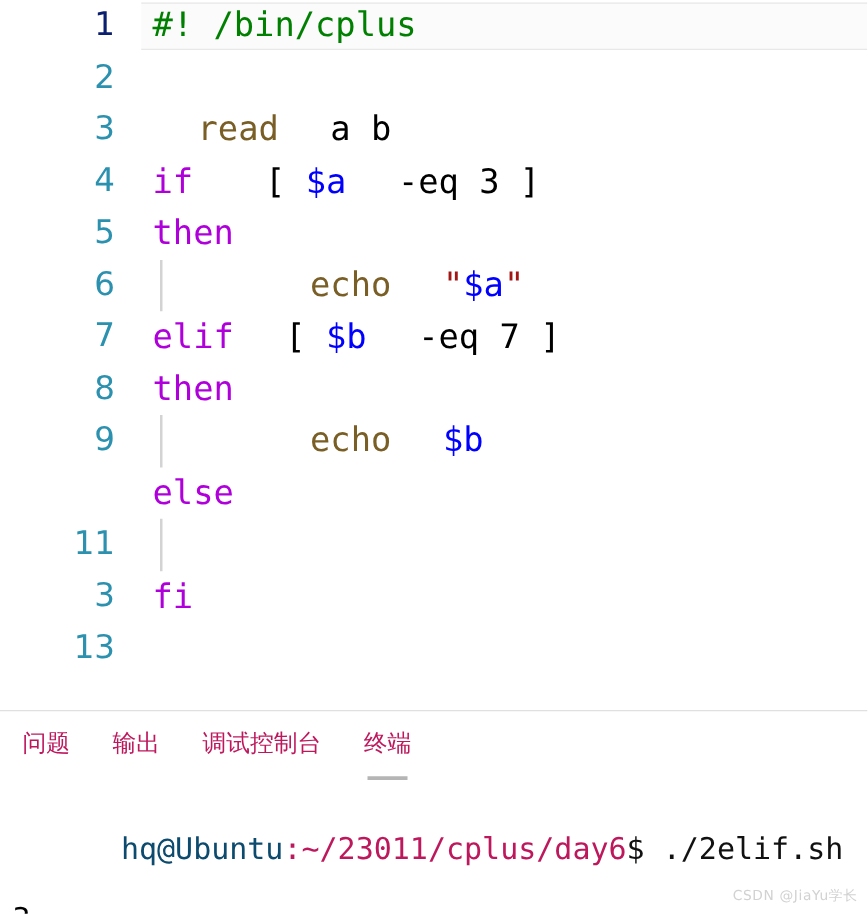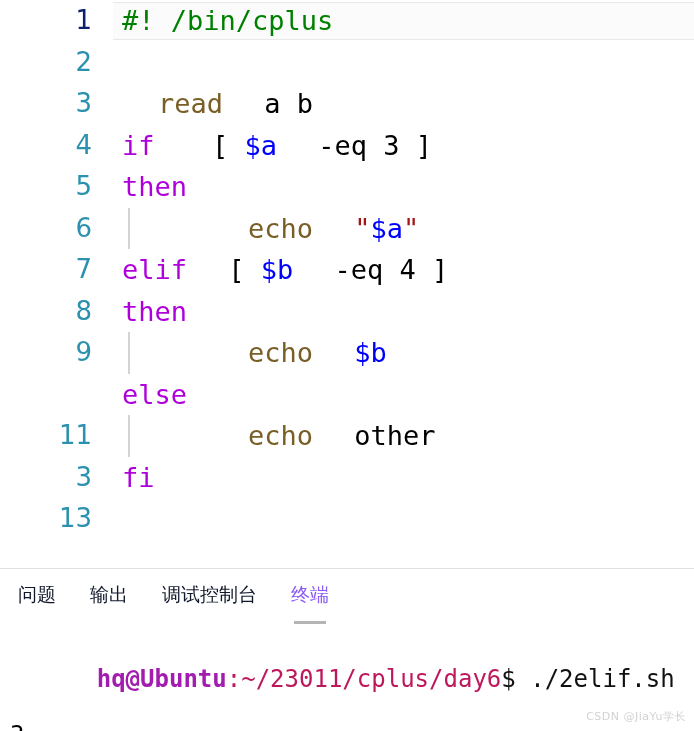--- a/index.html
+++ b/index.html
@@ -101,27 +101,27 @@
     height: 54px;
     display: flex;
     align-items: center;
     padding-left: 18px;
     gap: 34px;
     font-family: "DejaVu Sans", sans-serif;
   }
   .panel-tab {
     position: relative;
     font-size: 19px;
-    color: #0f172a;
+    color: #be185d;
     padding-bottom: 2px;
     cursor: default;
     white-space: nowrap;
   }
   .panel-tab.active {
-    color: #8b5cf6;
+    color: #be185d;
   }
   .panel-tab.active .tab-underline {
     position: absolute;
     left: 3px;
     right: 3px;
     bottom: -14px;
     height: 3px;
     background: #b5b5b5;
   }
 
@@ -133,21 +133,21 @@
     bottom: 0;
     padding: 10px 0 0 10px;
     box-sizing: border-box;
     font-family: "DejaVu Sans Mono", monospace;
     font-size: 24px;
     line-height: 28px;
     color: #000000;
     overflow: hidden;
   }
   .term-line { white-space: pre; }
-  .term-user { color: #a21caf; font-weight: bold; }
+  .term-user { color: #0c4a6e; font-weight: normal; }
   .term-path { color: #be185d; font-weight: normal; }
   .term-cmd  { color: #111111; }
 
   #watermark {
     position: absolute;
     right: 8px;
     bottom: 8px;
     font-family: "DejaVu Sans", sans-serif;
     font-size: 11px;
     color: #d2d2d2;
@@ -159,25 +159,25 @@
 <body>
 
 <div id="editor">
   <div id="code-lines">
       <div class="code-line active"><div class="line-bg"></div><div class="gutter">1</div><div class="code-text"><span class="tok-comment">#! /bin/cplus</span></div></div>
       <div class="code-line"><div class="gutter">2</div><div class="code-text"></div></div>
       <div class="code-line"><div class="gutter">3</div><div class="code-text"><span class="tok-func">read</span><span class="tok-plain"> a b</span></div></div>
       <div class="code-line"><div class="gutter">4</div><div class="code-text"><span class="tok-keyword">if</span><span class="tok-plain">  [ </span><span class="tok-var">$a</span><span class="tok-plain"> -eq 3 ]</span></div></div>
       <div class="code-line"><div class="gutter">5</div><div class="code-text"><span class="tok-keyword">then</span></div></div>
       <div class="code-line"><div class="gutter">6</div><div class="indent-guide"></div><div class="code-text"><span class="tok-plain">    </span><span class="tok-func">echo</span><span class="tok-plain"> </span><span class="tok-string">"</span><span class="tok-var">$a</span><span class="tok-string">"</span></div></div>
-      <div class="code-line"><div class="gutter">7</div><div class="code-text"><span class="tok-keyword">elif</span><span class="tok-plain"> [ </span><span class="tok-var">$b</span><span class="tok-plain"> -eq 4 ]</span></div></div>
+      <div class="code-line"><div class="gutter">7</div><div class="code-text"><span class="tok-keyword">elif</span><span class="tok-plain"> [ </span><span class="tok-var">$b</span><span class="tok-plain"> -eq 7 ]</span></div></div>
       <div class="code-line"><div class="gutter">8</div><div class="code-text"><span class="tok-keyword">then</span></div></div>
       <div class="code-line"><div class="gutter">9</div><div class="indent-guide"></div><div class="code-text"><span class="tok-plain">    </span><span class="tok-func">echo</span><span class="tok-plain"> </span><span class="tok-var">$b</span></div></div>
       <div class="code-line"><div class="code-text"><span class="tok-keyword">else</span></div></div>
-      <div class="code-line"><div class="gutter">11</div><div class="indent-guide"></div><div class="code-text"><span class="tok-plain">    </span><span class="tok-func">echo</span><span class="tok-plain"> other</span></div></div>
+      <div class="code-line"><div class="gutter">11</div><div class="indent-guide"></div></div>
       <div class="code-line"><div class="gutter">3</div><div class="code-text"><span class="tok-keyword">fi</span></div></div>
       <div class="code-line"><div class="gutter">13</div><div class="code-text"></div></div>
     </div>
 </div>
 
 <div id="panel">
 
   <div id="panel-tabs">
       <div class="panel-tab"><span>问题</span></div>
       <div class="panel-tab"><span>输出</span></div>

